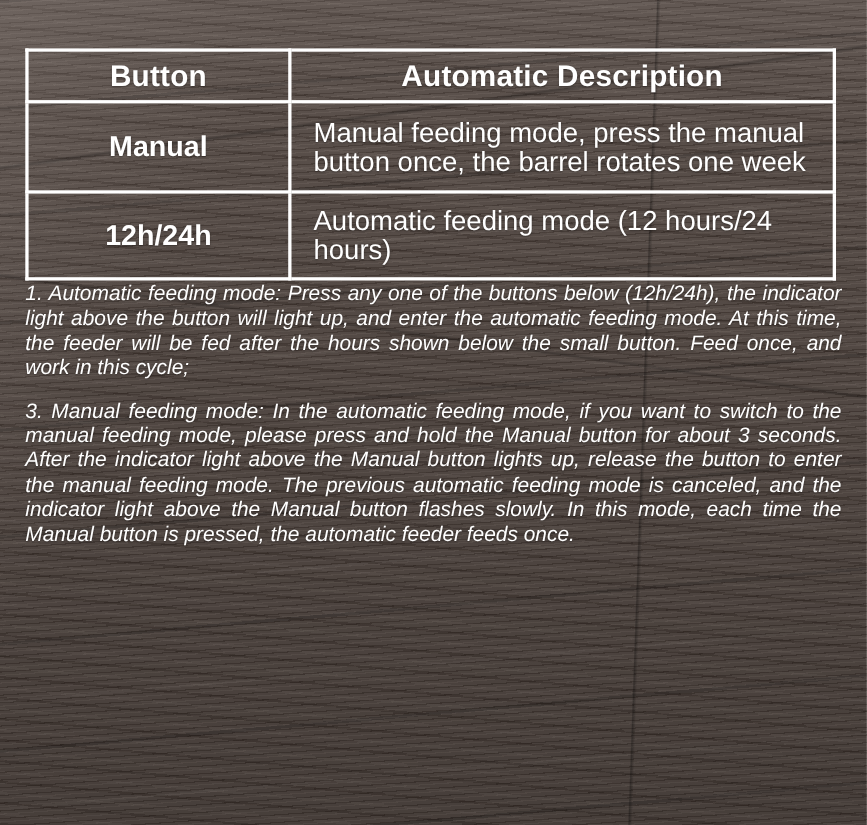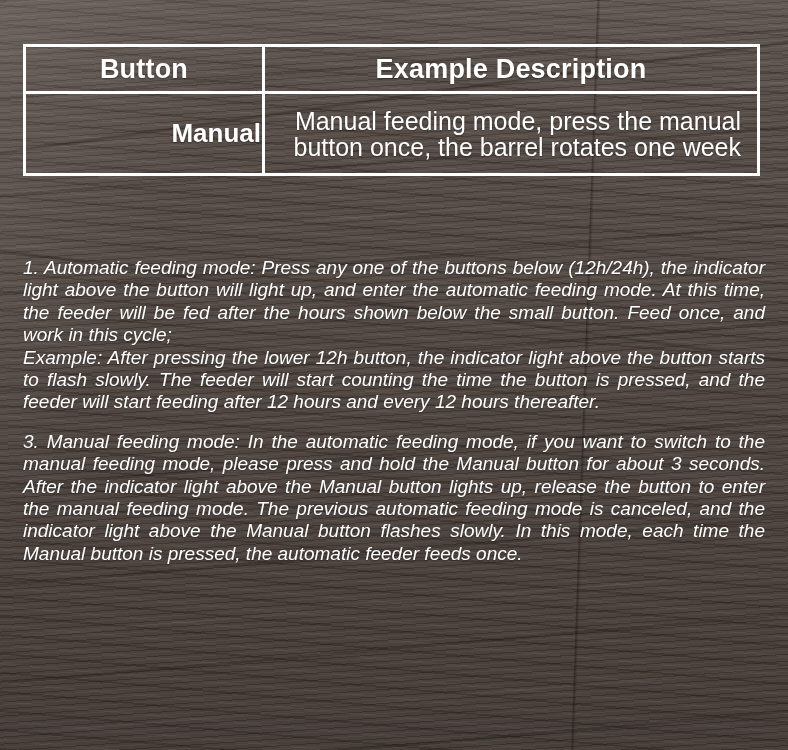--- a/index.html
+++ b/index.html
@@ -60,21 +60,21 @@
     font-size: 26px;
     font-weight: bold;
     text-align: center;
   }
   .func-table td.desc-cell {
     font-size: 25px;
     line-height: 26px;
     text-align: left;
     padding: 6px 16px 6px 20px;
   }
-  .func-table tr.row-manual td { height: 67px; text-align: right; }
+  .func-table tr.row-manual td { height: 67px; }
   .func-table tr.row-timer  td { height: 64px; }
 
   .instructions {
     position: absolute;
     left: 23px;
     top: 257px;
     width: 742px;
     font-style: italic;
   }
   .instructions p {
@@ -94,30 +94,33 @@
 <div class="page">
 
   <table class="func-table">
     <colgroup>
         <col class="c1">
         <col class="c2">
       </colgroup>
     <thead>
       <tr>
         <th>Button</th>
-        <th>Example Description</th>
+        <th>Automatic Description</th>
       </tr>
     </thead>
     <tbody>
       <tr class="row-manual">
         <td class="btn-cell">Manual</td>
         <td class="desc-cell">Manual feeding mode, press the manual button once, the barrel rotates one week</td>
       </tr>
+      <tr class="row-timer">
+        <td class="btn-cell">12h/24h</td>
+        <td class="desc-cell">Automatic feeding mode (12 hours/24 hours)</td>
+      </tr>
     </tbody>
   </table>
 
   <div class="instructions">
     <p>1. Automatic feeding mode: Press any one of the buttons below (12h/24h), the indicator light above the button will light up, and enter the automatic feeding mode. At this time, the feeder will be fed after the hours shown below the small button. Feed once, and work in this cycle;</p>
-    <p>Example: After pressing the lower 12h button, the indicator light above the button starts to flash slowly. The feeder will start counting the time the button is pressed, and the feeder will start feeding after 12 hours and every 12 hours thereafter.</p>
     <p class="gap-small">3. Manual feeding mode: In the automatic feeding mode, if you want to switch to the manual feeding mode, please press and hold the Manual button for about 3 seconds. After the indicator light above the Manual button lights up, release the button to enter the manual feeding mode. The previous automatic feeding mode is canceled, and the indicator light above the Manual button flashes slowly. In this mode, each time the Manual button is pressed, the automatic feeder feeds once.</p>
   </div>
 
 </div>
 
 </body></html>

